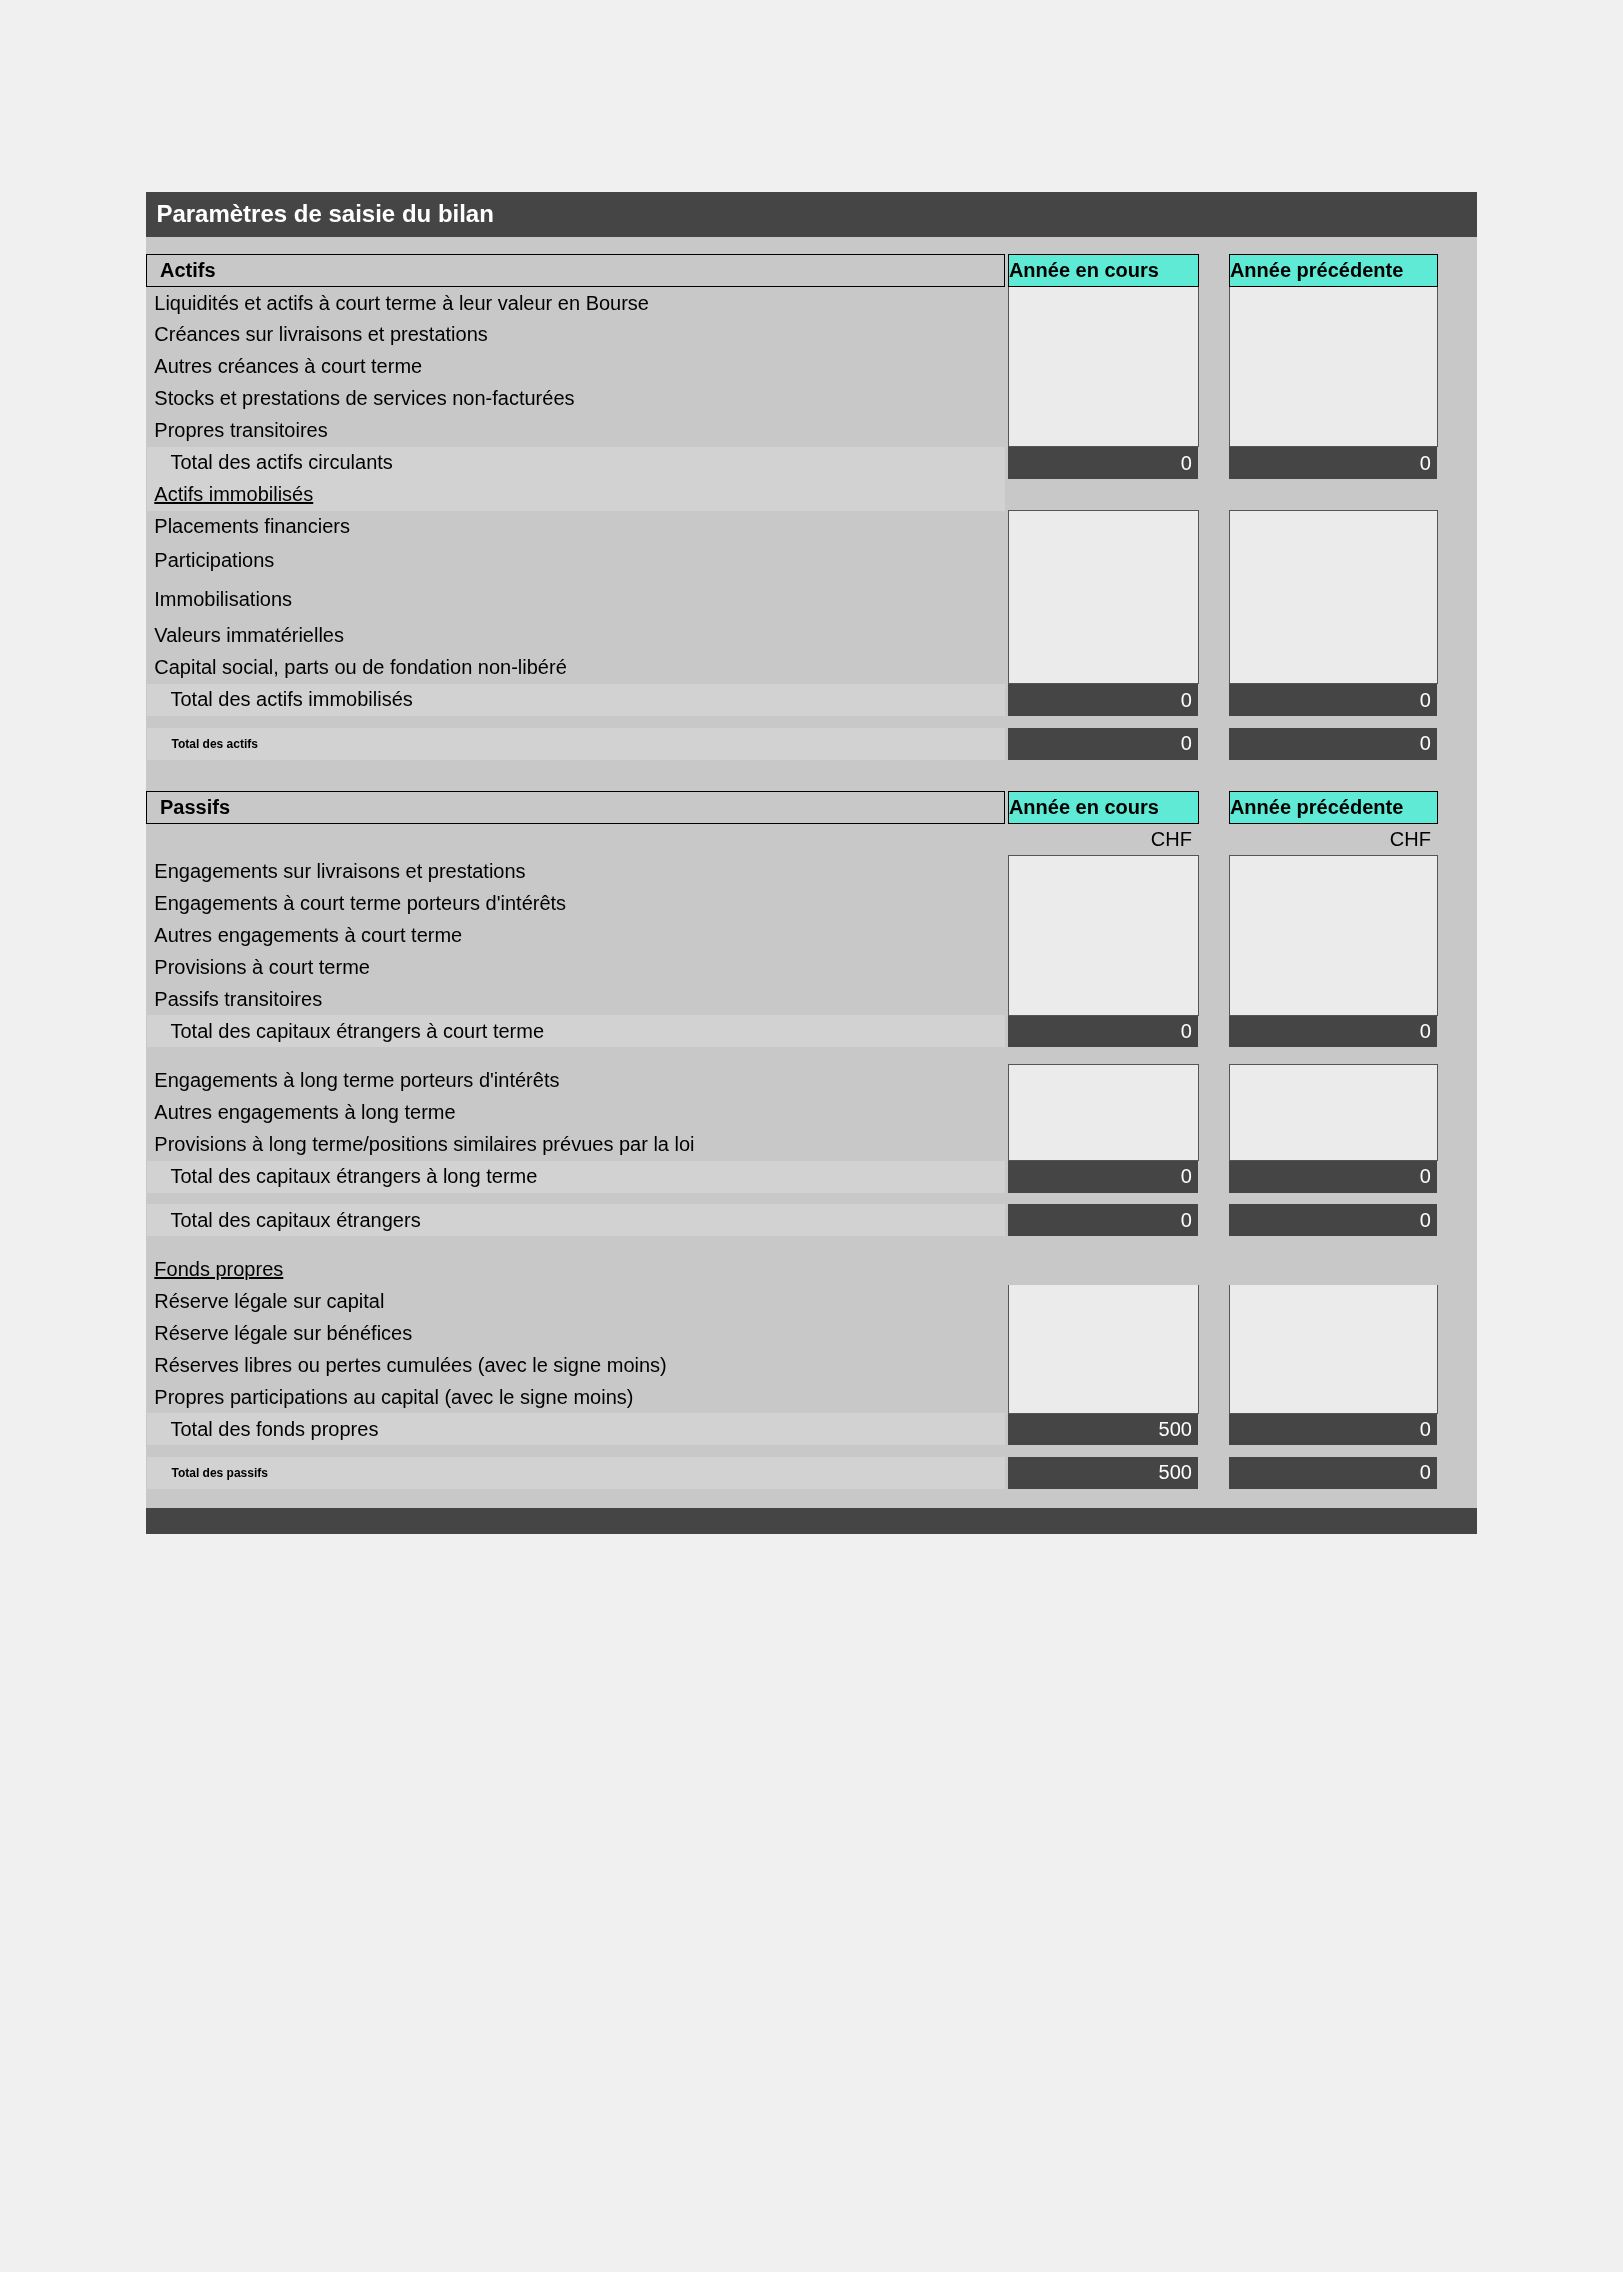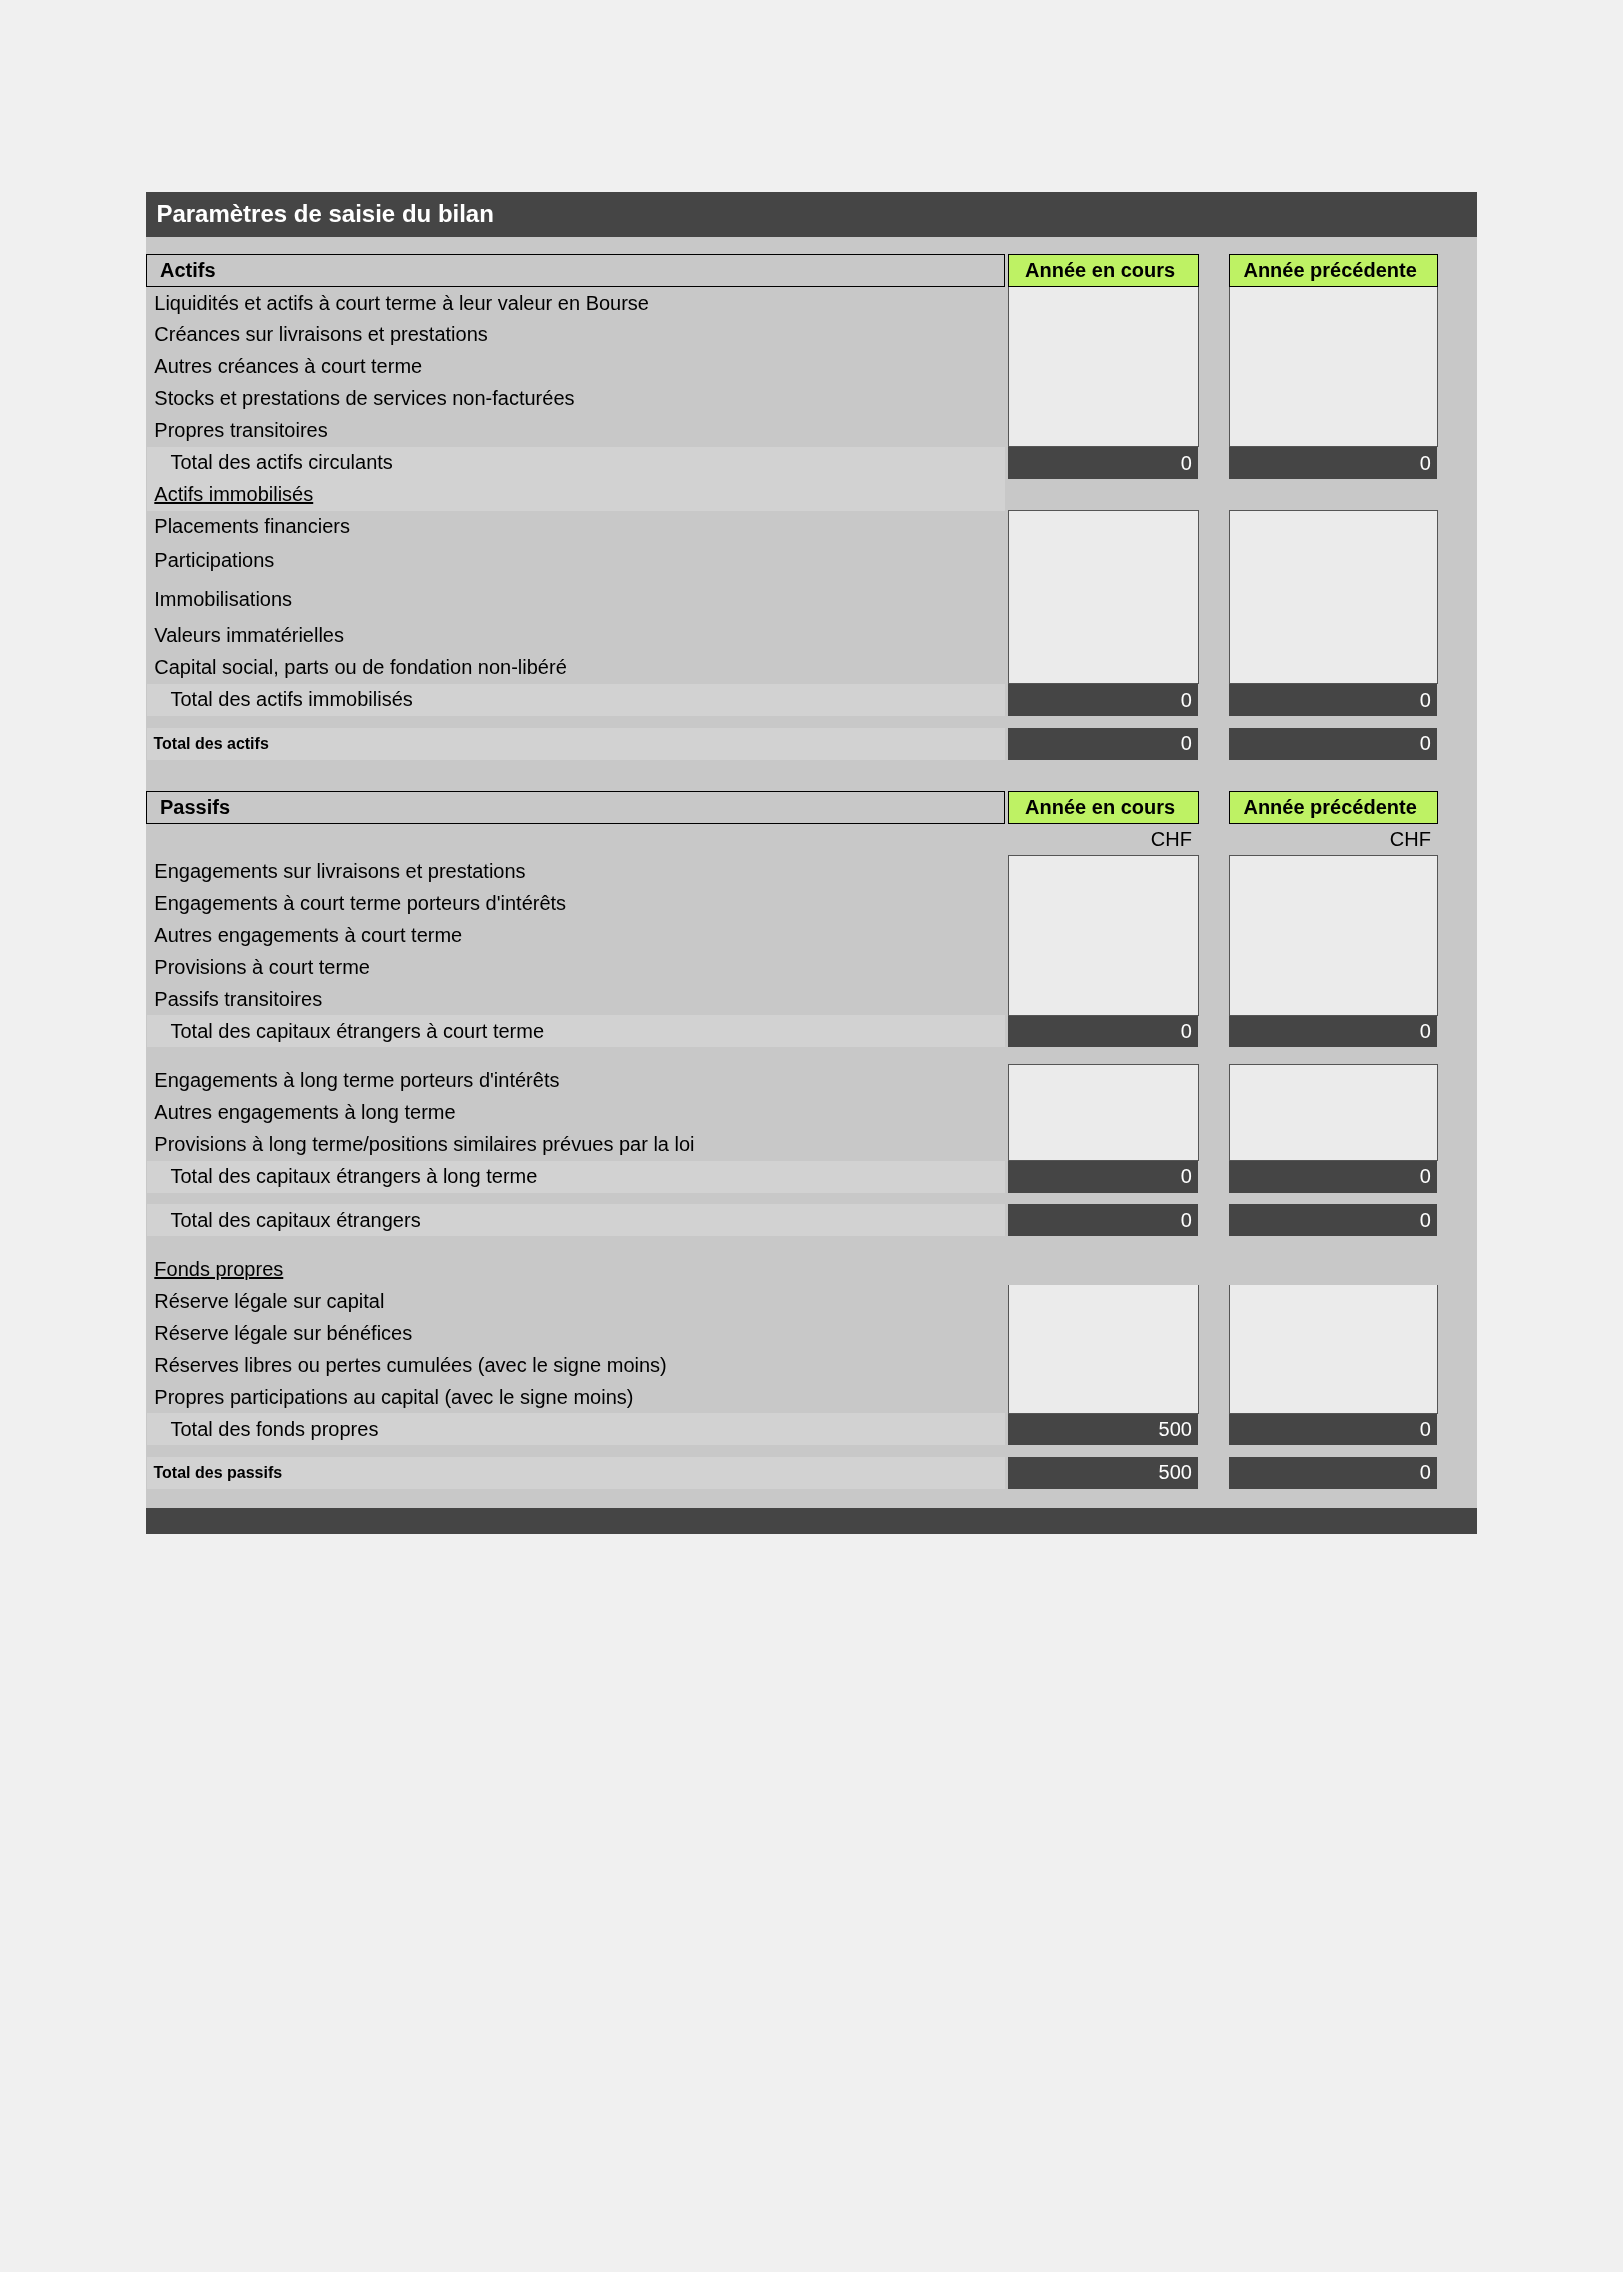--- a/index.html
+++ b/index.html
@@ -64,25 +64,25 @@
   
   .hdr-left {
     background: #c8c8c8;
     border: 1.3px solid #000;
     font-weight: bold;
     font-size: 20px;
     padding-left: 13px;
     height: 30px;
   }
   .hdr-right {
-    background: #bef264;
+    background: #5eead4;
     border: 1.3px solid #000;
     font-weight: bold;
     font-size: 20px;
-    text-align: center;
+    text-align: left;
     padding-right: 6.5px;
     height: 30px;
   }
   .chf {
     text-align: right;
     padding-right: 6.5px;
     font-size: 20px;
     background: #c8c8c8;
   }
 
@@ -108,23 +108,23 @@
     font-size: 20px;
     height: 30px;
   }
   .total-lbl-light {
     background: #d2d2d2;
     font-size: 20px;
     padding-left: 24px;
   }
   .total-lbl-bold {
     background: #d2d2d2;
-    font-size: 16px;
+    font-size: 12px;
     font-weight: bold;
-    padding-left: 7px;
+    padding-left: 25px;
   }
   .plain { background: #c8c8c8; }
   .blank-row td { height: 17px; background: #c8c8c8; }
   .small-gap td { height: 11.7px; background: #c8c8c8; }
 </style>
 </head>
 <body>
 
 <div id="page">
   <div class="sheet">

